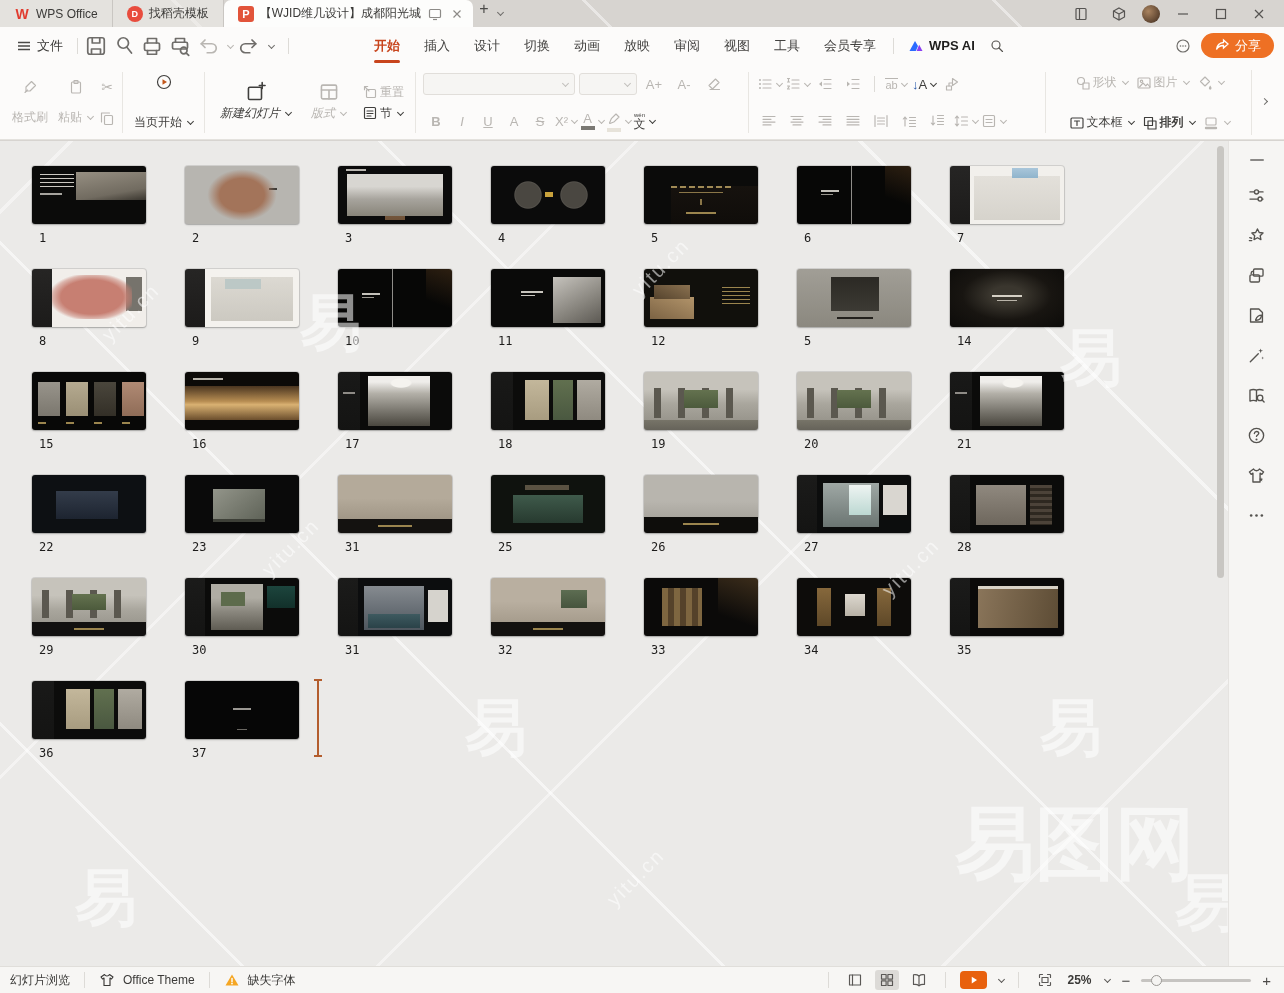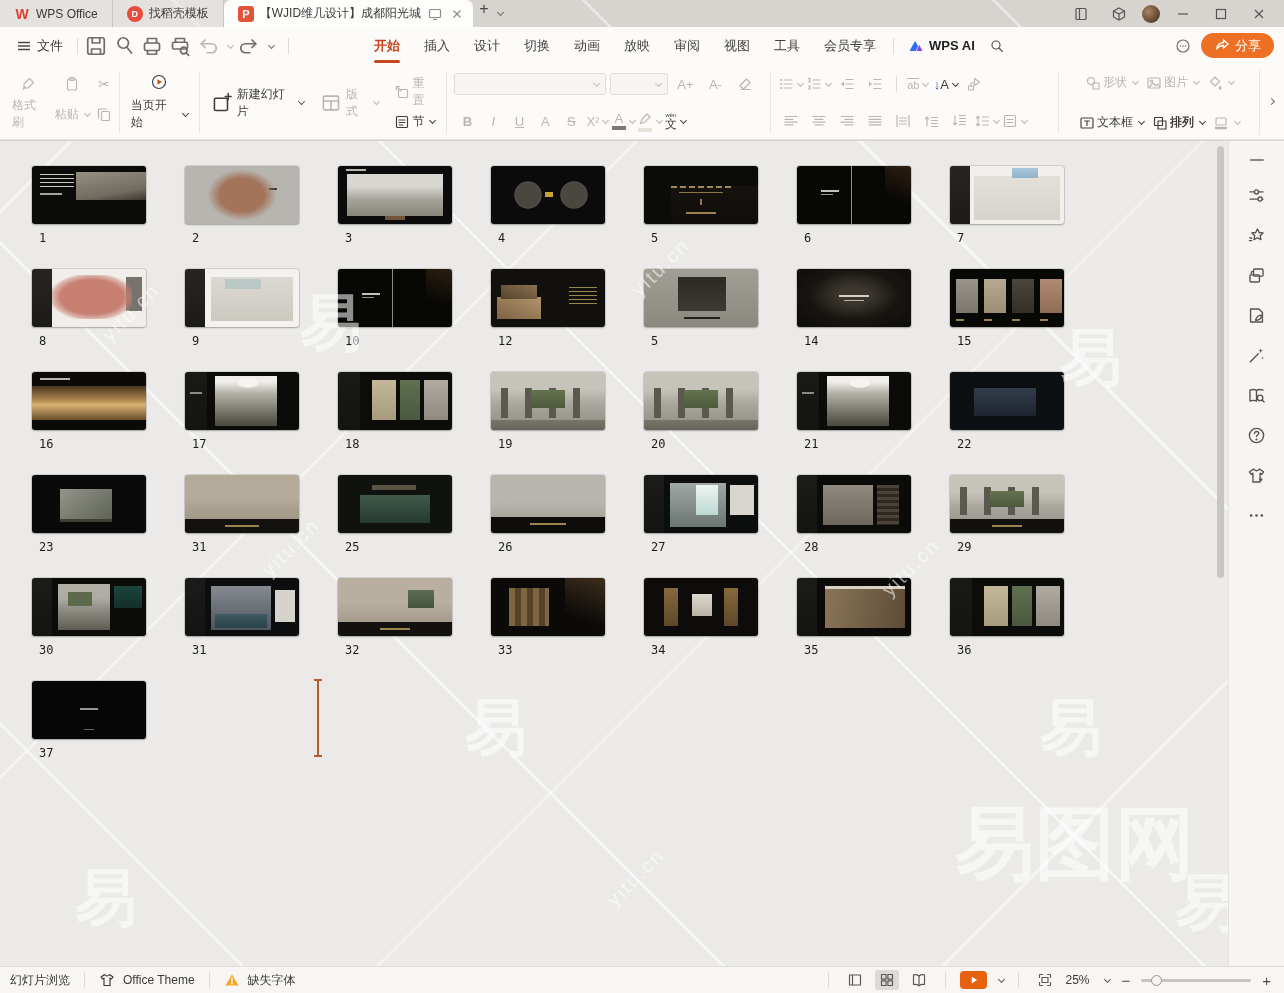--- a/index.html
+++ b/index.html
@@ -45,21 +45,21 @@
   .mright{position:absolute;right:10px;top:0;height:37px;display:flex;align-items:center;gap:10px;}
   .smiley{color:#6f6d6a;}
   .sharebtn{display:flex;align-items:center;gap:5px;background:#ee7024;color:#fff;font-size:13px;border-radius:14px;height:25px;padding:0 13px;}
 
   
   #toolbar{height:76px;background:#fcfbfa;border-bottom:1px solid #e4e2de;display:flex;align-items:stretch;padding:6px 4px 4px 6px;position:relative;}
   .tdiv{width:1px;background:#e8e6e2;margin:2px 5px;}
   .grp{display:flex;flex-direction:column;justify-content:space-between;padding:2px 2px;}
   .r{display:flex;align-items:center;}
   .smallbtn{display:flex;align-items:center;gap:2px;padding:2px 4px;font-size:12px;}
-  .bigbtn{display:flex;flex-direction:row;align-items:center;justify-content:center;padding:2px 6px;font-size:12px;height:100%;}
+  .bigbtn{display:flex;flex-direction:column;align-items:center;justify-content:center;padding:2px 6px;font-size:12px;height:100%;font-style:italic;}
   .bigbtn .ico svg{width:22px;height:22px;}
   .glyphbtn{width:26px;height:24px;display:flex;align-items:center;justify-content:center;font-size:13px;}
   .sel{border:1px solid #e1dedA;background:#f6f5f3;border-radius:3px;height:22px;display:flex;align-items:center;justify-content:flex-end;padding:0 6px;color:#c2c0bc;}
   .clip-grid{display:grid;grid-template-columns:auto auto auto;grid-auto-rows:1fr;column-gap:2px;align-items:center;}
   .fc-a{display:flex;flex-direction:column;align-items:center;line-height:1;}
   .fc-a .bar{width:14px;height:4px;margin-top:1px;background:#7a7873;}
   .hl-bar{width:14px;height:4px;margin-top:1px;background:#e7e3da;}
   .wen{position:relative;font-size:12px;line-height:1;display:flex;flex-direction:column;align-items:center;color:#3f3e3c;}
   .wen small{font-size:6px;letter-spacing:0;}
   .expander{width:22px;display:flex;align-items:center;justify-content:center;color:#6f6d6a;border-left:1px solid #e8e6e2;margin-left:4px;}
@@ -671,20 +671,24 @@
       </div>
       <div class="cell">
         <div class="slide v-plan2"></div>
         <div class="num">9</div>
       </div>
       <div class="cell">
         <div class="slide v-splitdark"></div>
         <div class="num">10</div>
       </div>
       <div class="cell">
+        <div class="slide v-tree"></div>
+        <div class="num">11</div>
+      </div>
+      <div class="cell">
         <div class="slide v-goldplanes"></div>
         <div class="num">12</div>
       </div>
       <div class="cell">
         <div class="slide v-grayext"></div>
         <div class="num">5</div>
       </div>
       <div class="cell">
         <div class="slide v-darkrender"></div>
         <div class="num">14</div>
@@ -921,21 +925,21 @@
     <span><i class="chv"></i></span>
     <span class="vsep"></span>
     <span class="sico">
         <span class="ico">
           <svg viewBox="0 0 16 16" fill="none" stroke="currentColor" stroke-width="1.15" stroke-linecap="round" stroke-linejoin="round">
             <path d="M5.5 2.5H3a.5.5 0 0 0-.5.5v2.5M10.5 2.5H13a.5.5 0 0 1 .5.5v2.5M5.5 13.5H3a.5.5 0 0 1-.5-.5v-2.5M10.5 13.5H13a.5.5 0 0 0 .5-.5v-2.5"></path>
             <rect x="5" y="5.5" width="6" height="5"></rect>
           </svg>
         </span>
       </span>
-    <span style="min-width:28px;text-align:left;color:#3b3a38;">25%</span>
+    <span style="min-width:28px;text-align:center;color:#3b3a38;font-weight:bold;">25%</span>
     <span><i class="chv"></i></span>
     <span class="zbtn">−</span>
     <span class="ztrack">
         <span class="zknob"></span>
       </span>
     <span class="zbtn">+</span>
   </div>
 </div>
 
 </body></html>

